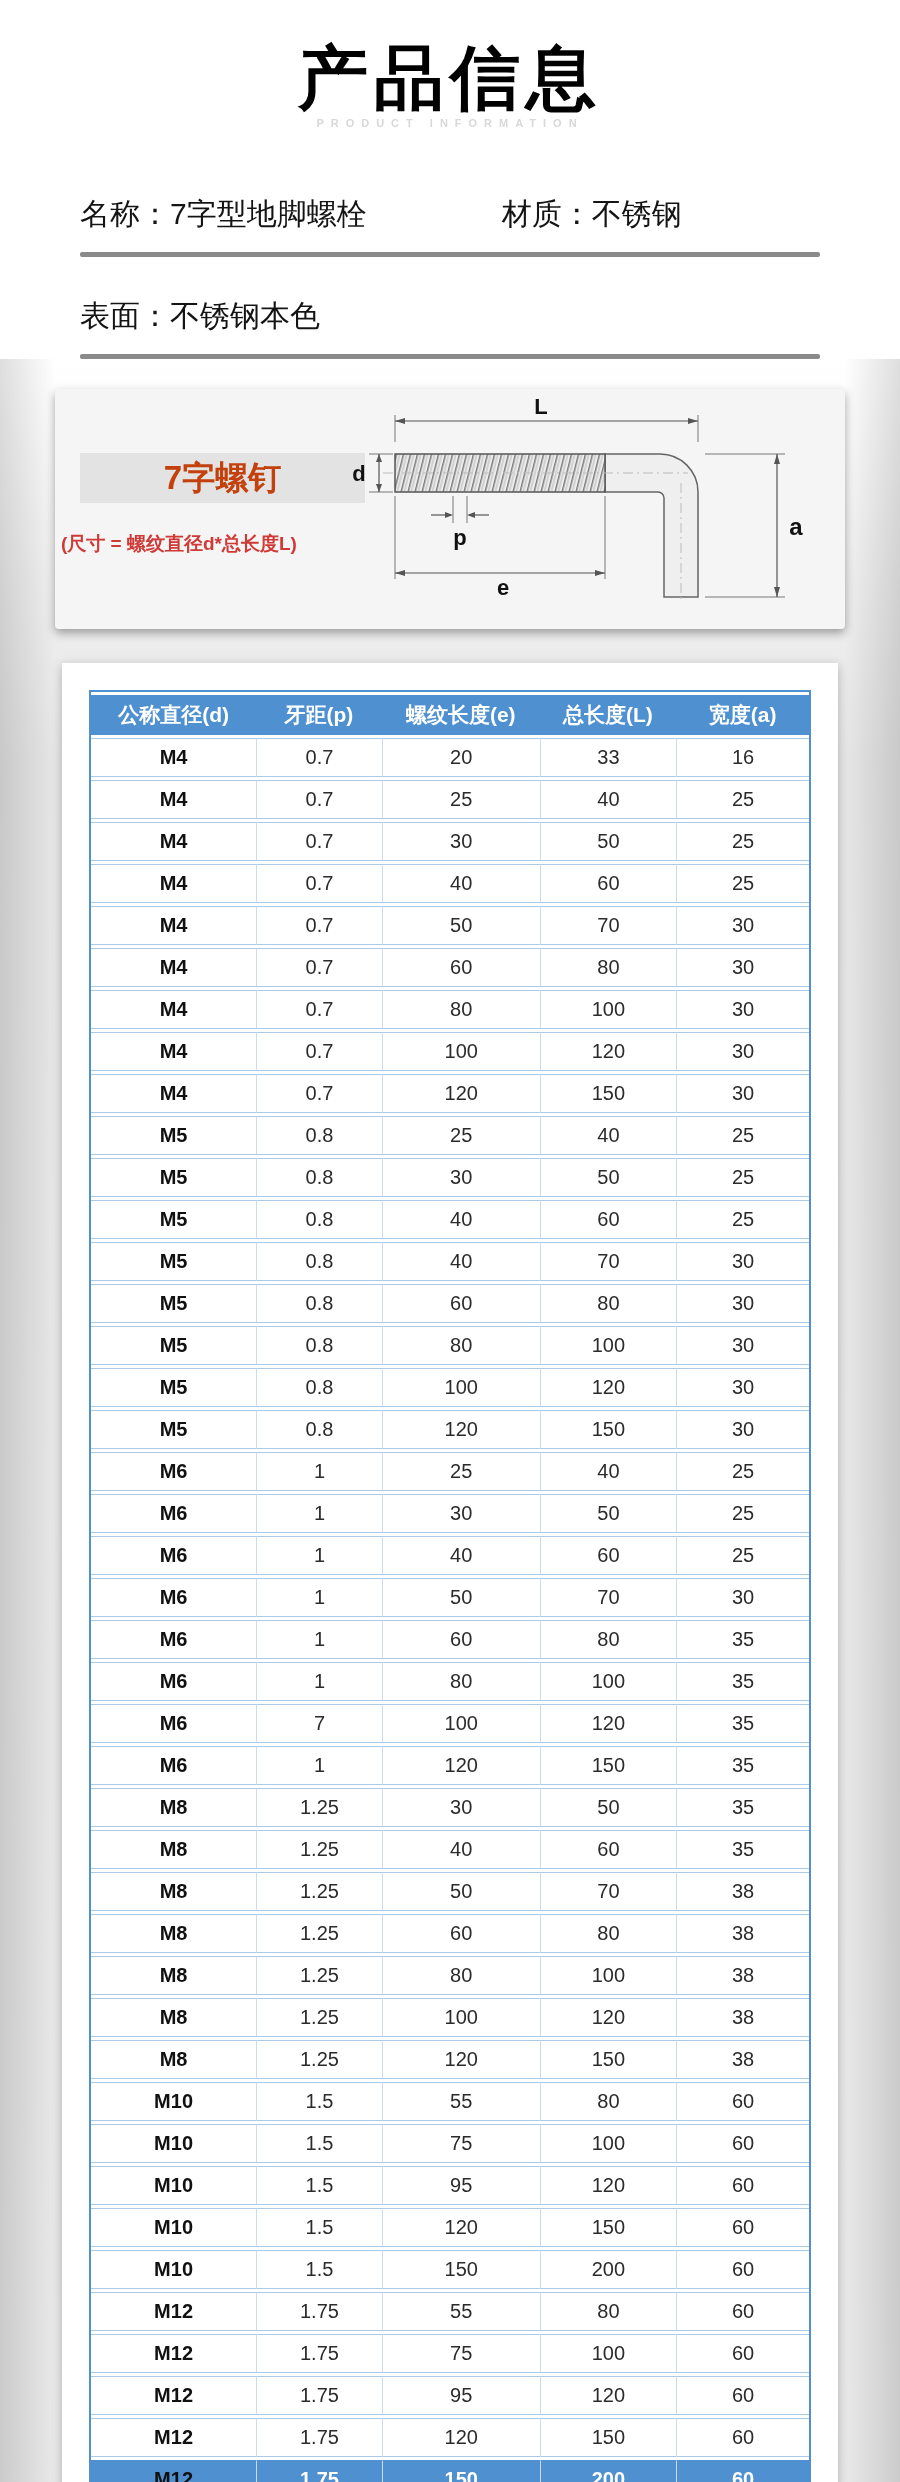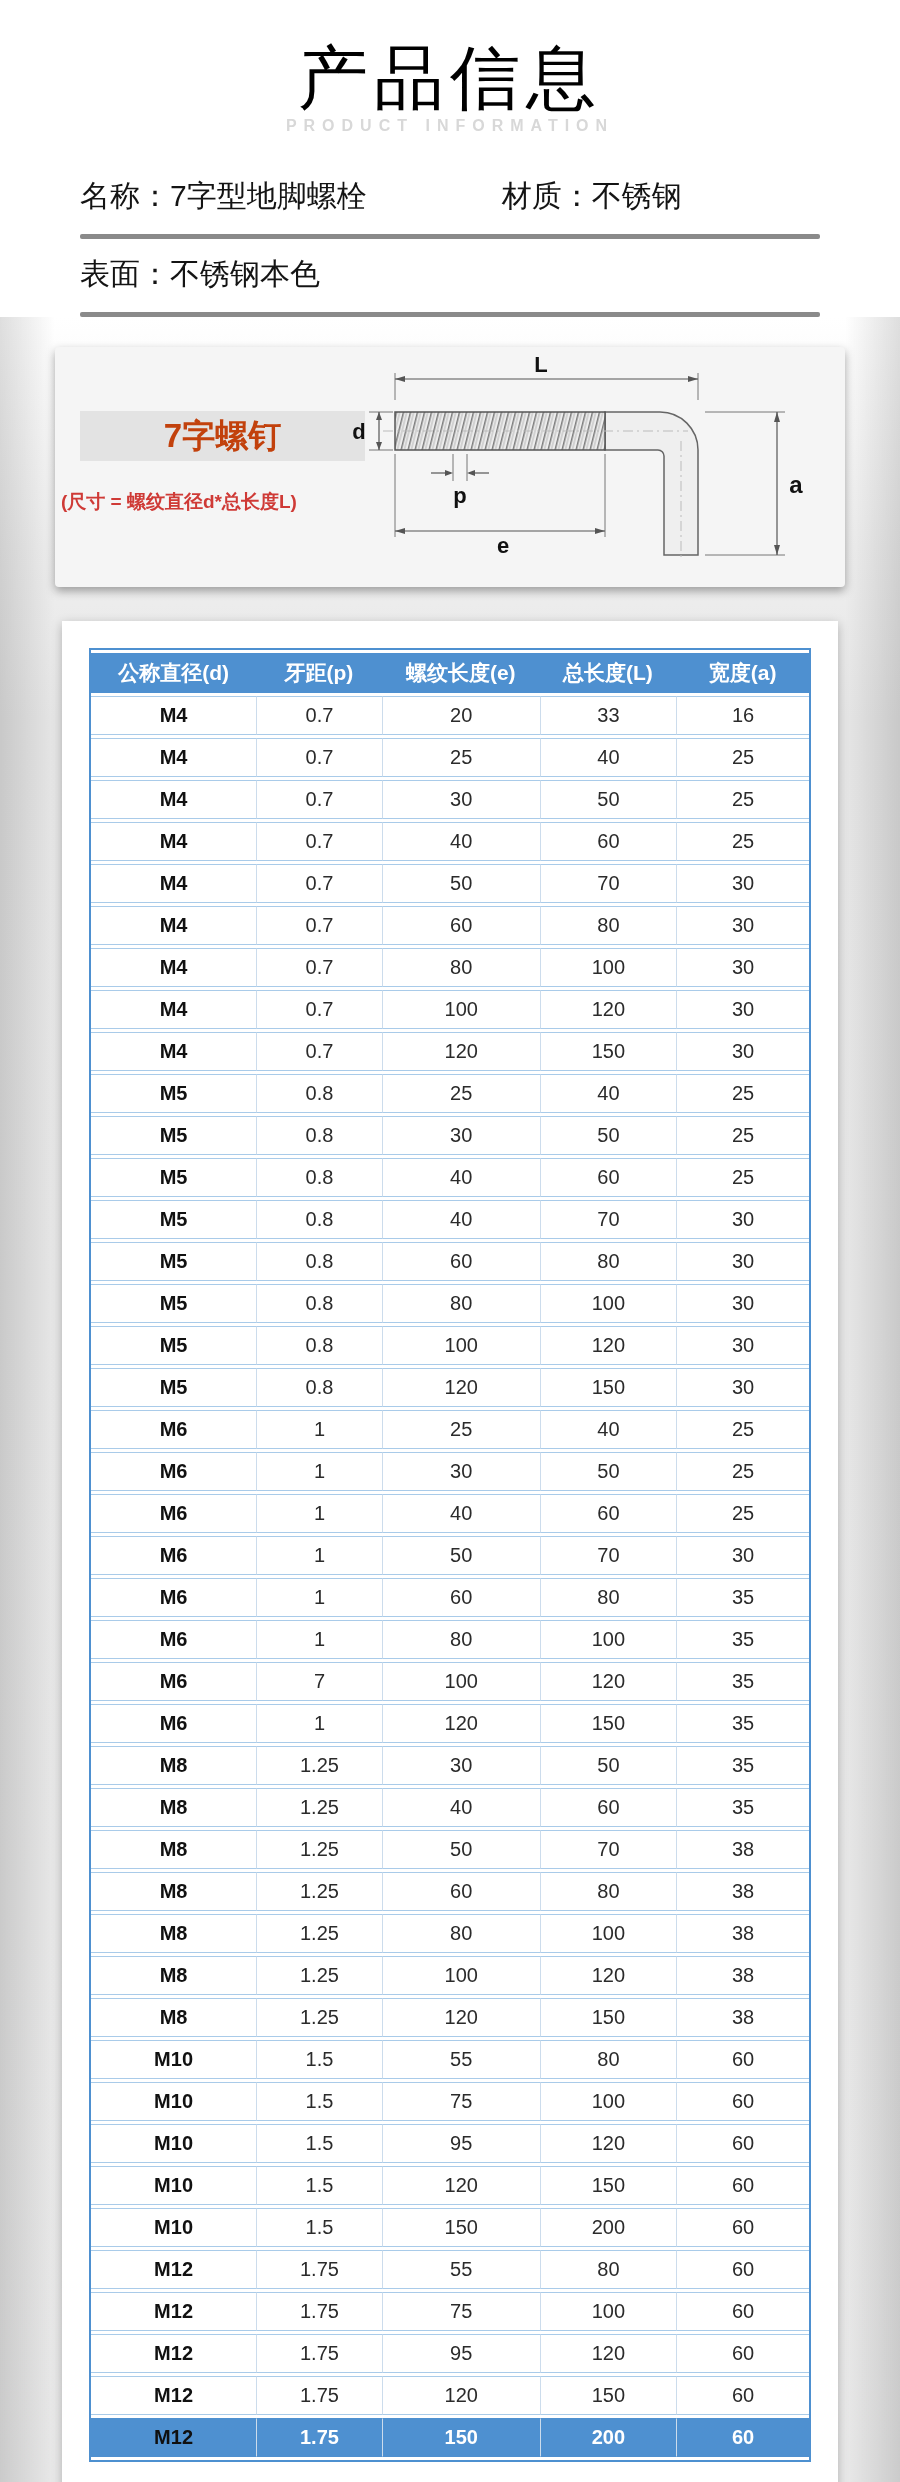--- a/index.html
+++ b/index.html
@@ -5,28 +5,28 @@
   html,body{margin:0;padding:0;}
   body{
     width:900px;height:2482px;overflow:hidden;
     font-family:"Liberation Sans","DejaVu Sans",sans-serif;
     background:#ffffff;
   }
   .page{display:flex;flex-direction:column;width:900px;height:2482px;}
 
   
   .hdr{padding-top:40px;text-align:center;background:#fff;}
-  .hdr h1{margin:0;font-size:70px;font-weight:400;letter-spacing:6px;color:#000;line-height:1.1;}
-  .hdr .sub{margin-top:0px;font-size:16px;font-weight:bold;letter-spacing:7px;color:#d8d8d8;}
+  .hdr h1{margin:0;font-size:70px;font-weight:700;letter-spacing:6px;color:#000;line-height:1.1;}
+  .hdr .sub{margin-top:0px;font-size:11px;font-weight:bold;letter-spacing:7px;color:#d8d8d8;}
 
   
   .info{margin:26px 80px 0;}
   .info-row{display:grid;grid-template-columns:57% 43%;font-size:30px;color:#141414;
             padding:15px 0 17px;align-items:center;}
-  .info-row .pair{white-space:nowrap;}
+  .info-row .pair{white-space:nowrap;margin-top:24px;}
   .rule{height:5px;background:#8a8a8a;border-radius:2px;}
 
   
   .lower{flex:1;margin-top:0;
     background:
       linear-gradient(90deg, rgba(0,0,0,0.13) 0, rgba(0,0,0,0) 55px, rgba(0,0,0,0) 845px, rgba(0,0,0,0.13) 100%),
       linear-gradient(180deg,#ffffff 0px,#efefef 230px,#e6e6e6 400px,#e9e9e9 100%);
     padding-top:30px;
   }
 

